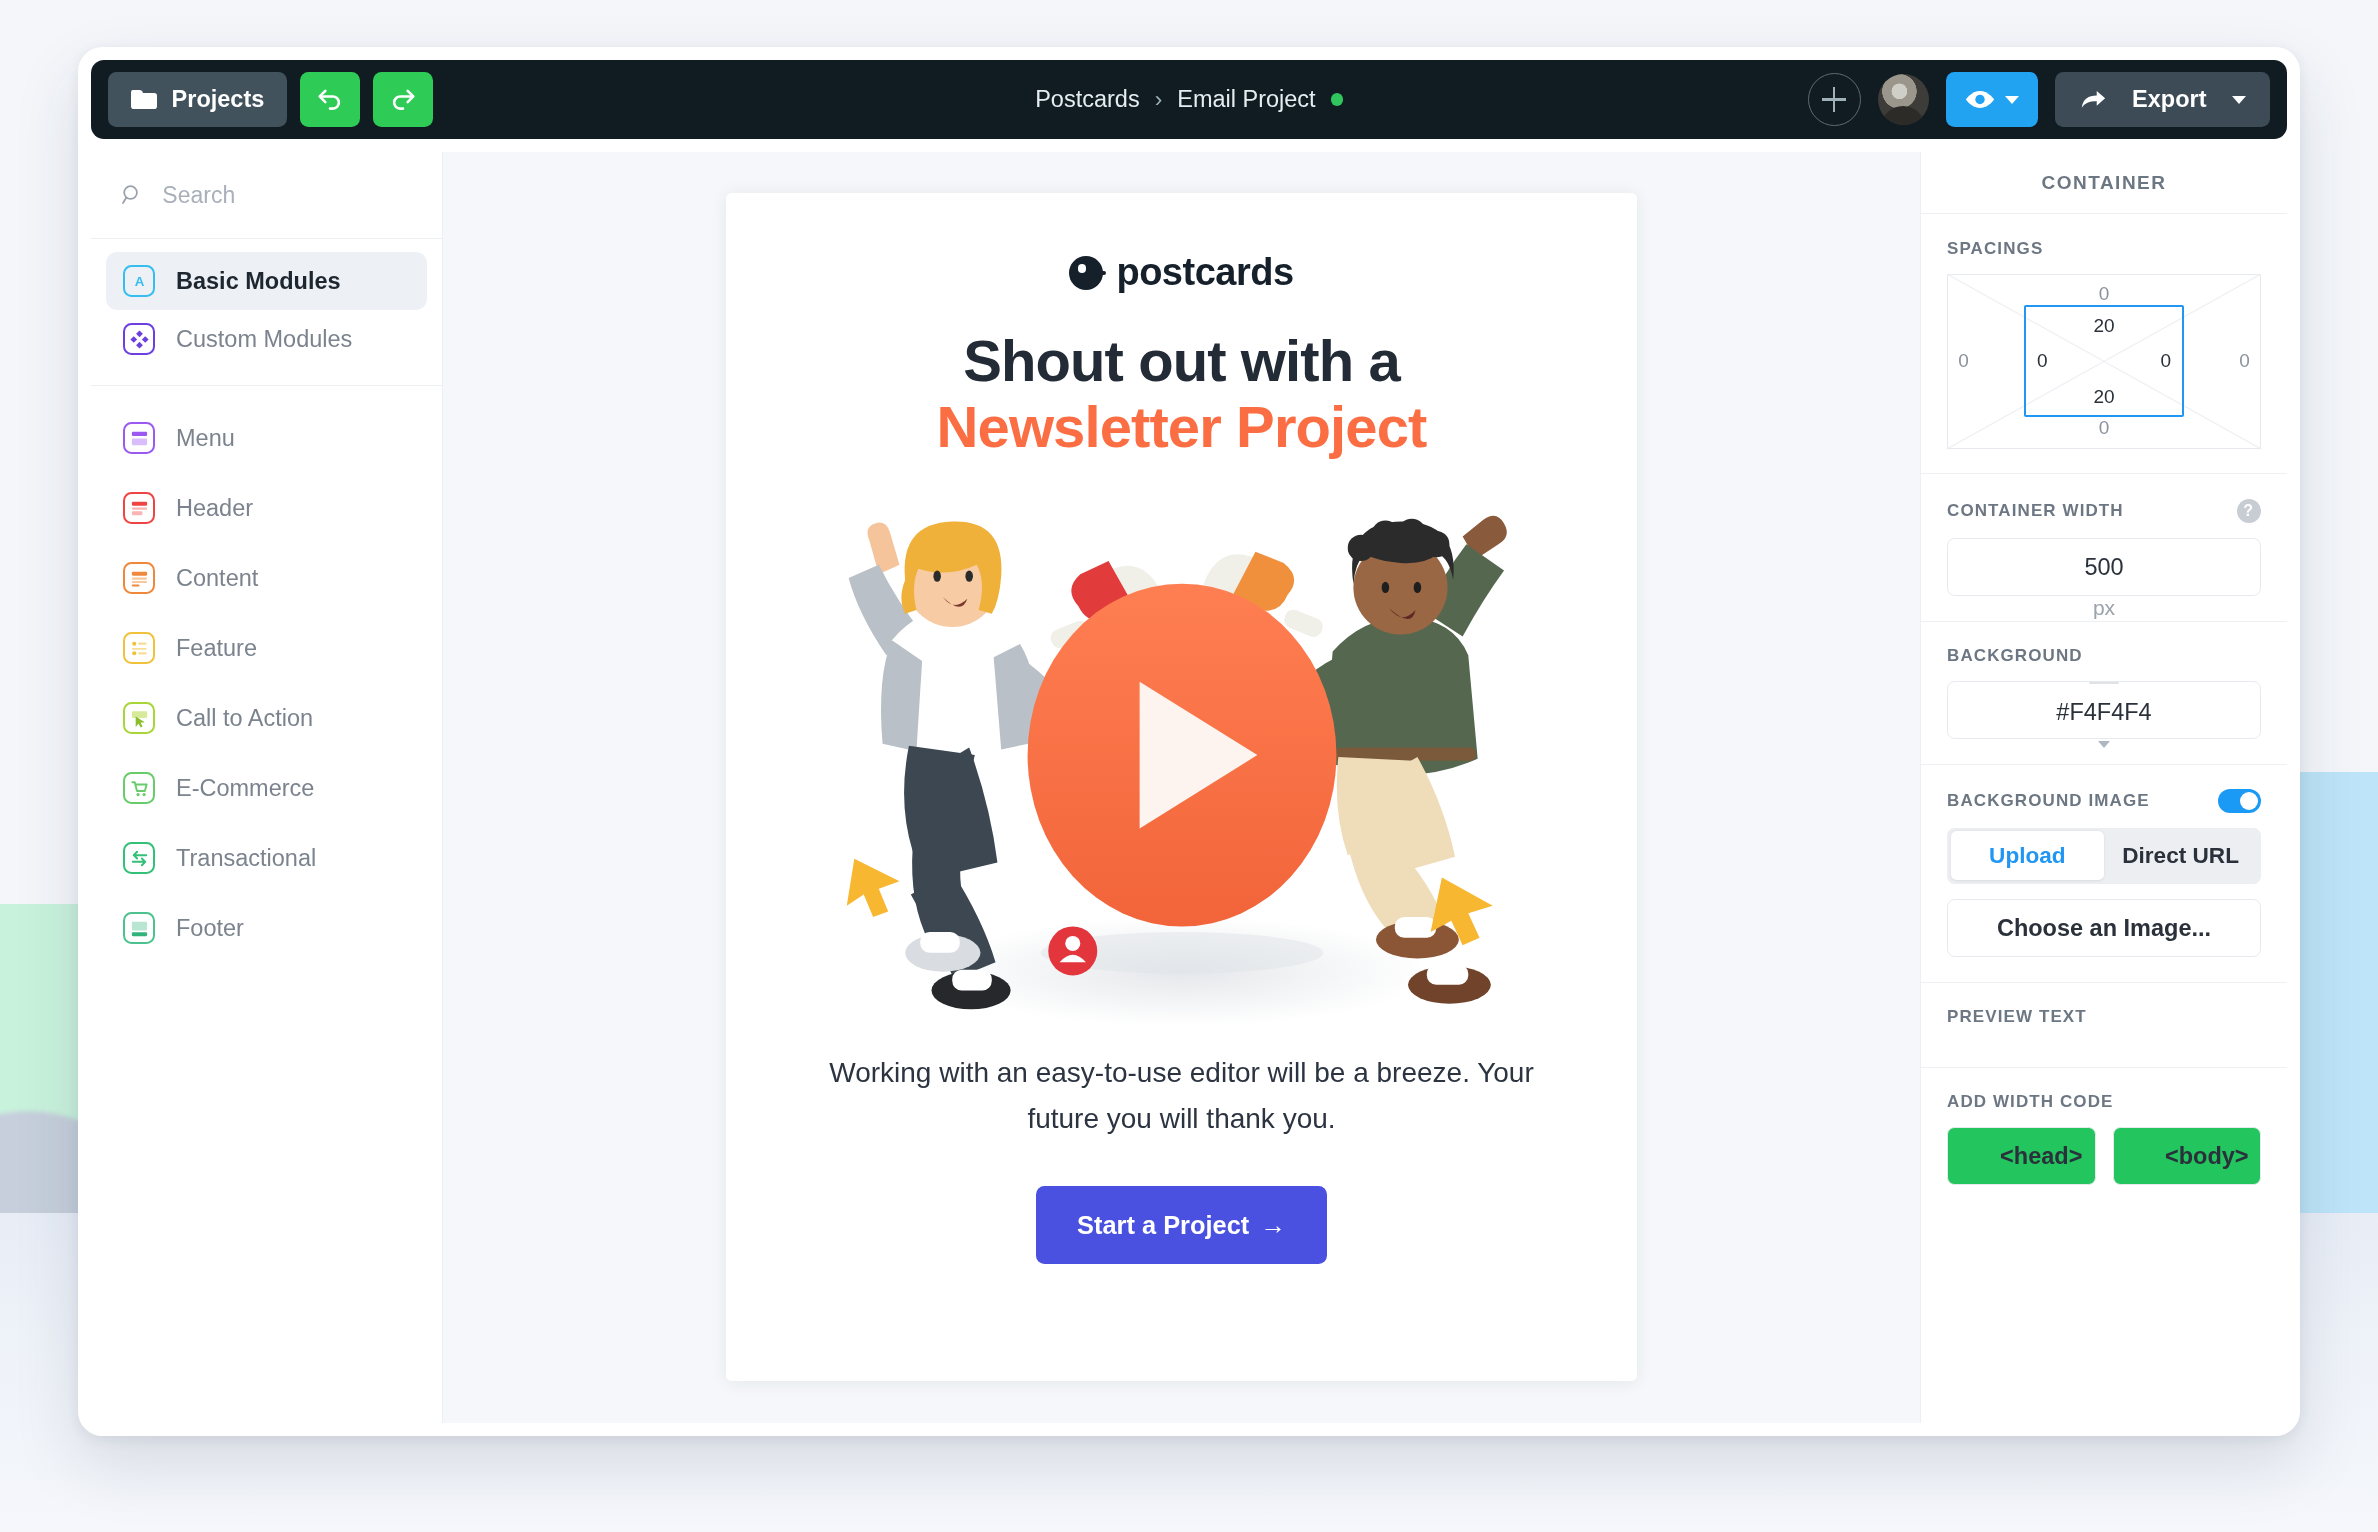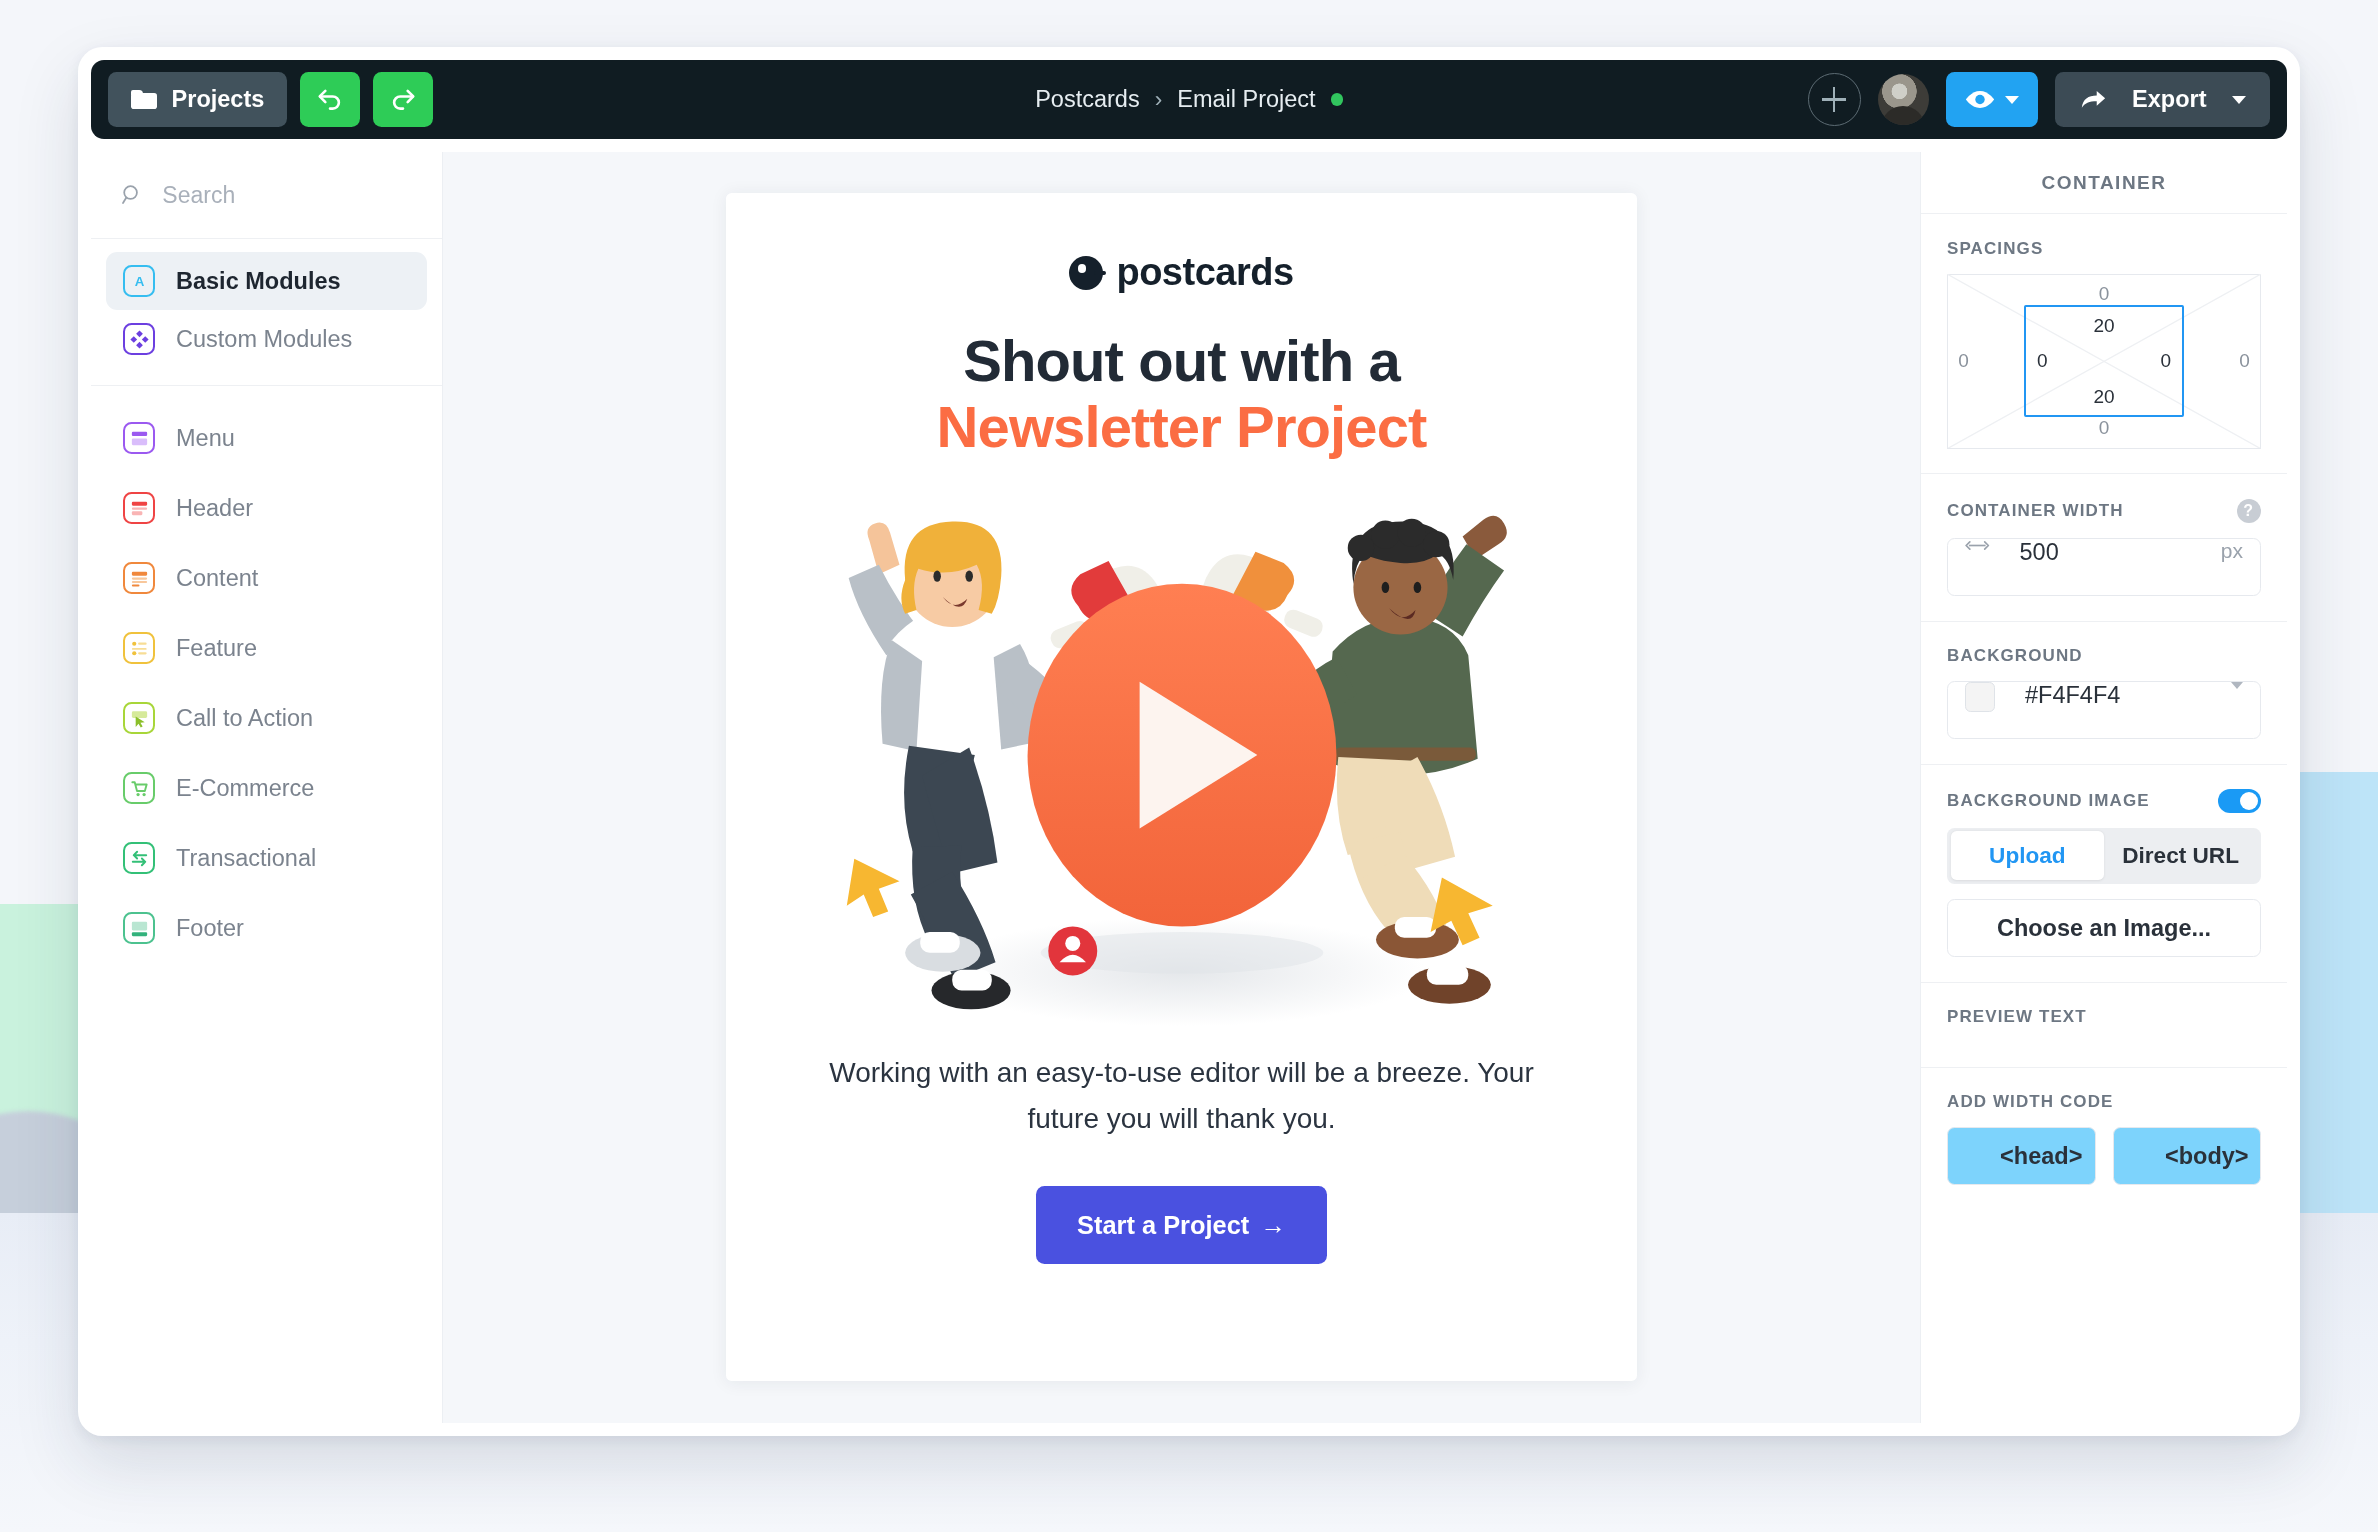--- a/index.html
+++ b/index.html
@@ -300,22 +300,23 @@
   .sv.ob { left:0; right:0; text-align:center; bottom:9.4px; }
   .sv.ol { left:11.3px; top:50%; transform:translateY(-50%); }
   .sv.or { right:11.3px; top:50%; transform:translateY(-50%); }
   .sv.it { left:0; right:0; text-align:center; top:41px; }
   .sv.ib { left:0; right:0; text-align:center; bottom:41px; }
   .sv.il { left:90px; top:50%; transform:translateY(-50%); }
   .sv.ir { right:90px; top:50%; transform:translateY(-50%); }
 
   .field {
     height: 58px; border:0.9px solid #e6e9ee; border-radius:7.5px;
-    display:flex; padding: 0 17px; gap: 30px;
+    display:flex; align-items:center; padding: 0 17px; gap: 15px;
     cursor:text;
+    flex-direction:column;
   }
   .field .val { font-size: 23.5px; color:#2a313a; flex:1; }
   .field .unit { font-size: 21px; color:#9aa2ac; }
 
   .swatch {
     width: 30px; height:30px; border-radius:5.6px;
     border:0.9px solid #dfe3e8; background:#f4f4f4;
   }
   .chev {
     width:0;height:0;border-left:6.6px solid transparent;border-right:6.6px solid transparent;
@@ -349,21 +350,21 @@
   .textarea {
     height: 94px; border:0.9px solid #edeff2; border-radius:7.5px;
     padding: 13px 17px; font-size: 19px; line-height:1.62; color:#bcc2ca;
     overflow:hidden; cursor:text;
   }
 
   .codebtns { display:flex; gap: 17px; }
   .codebtn {
     flex:1; height: 58px; border:0.9px solid #e6e9ee; border-radius:7.5px;
     display:flex;align-items:center;justify-content:center;
-    font-size:23.5px;font-weight:bold;color:#2a313a; cursor:pointer; background:#7dd3fc;padding-left:40px;
+    font-size:23.5px;font-weight:bold;color:#2a313a; cursor:pointer; background:#22c55e;padding-left:40px;
   }
 </style>
 </head>
 <body>
 
 <div class="backdrop">
   <div class="blob-mint"></div>
   <div class="blob-mint2"></div>
   <div class="blob-blue"></div>
   <div class="floor"></div>

